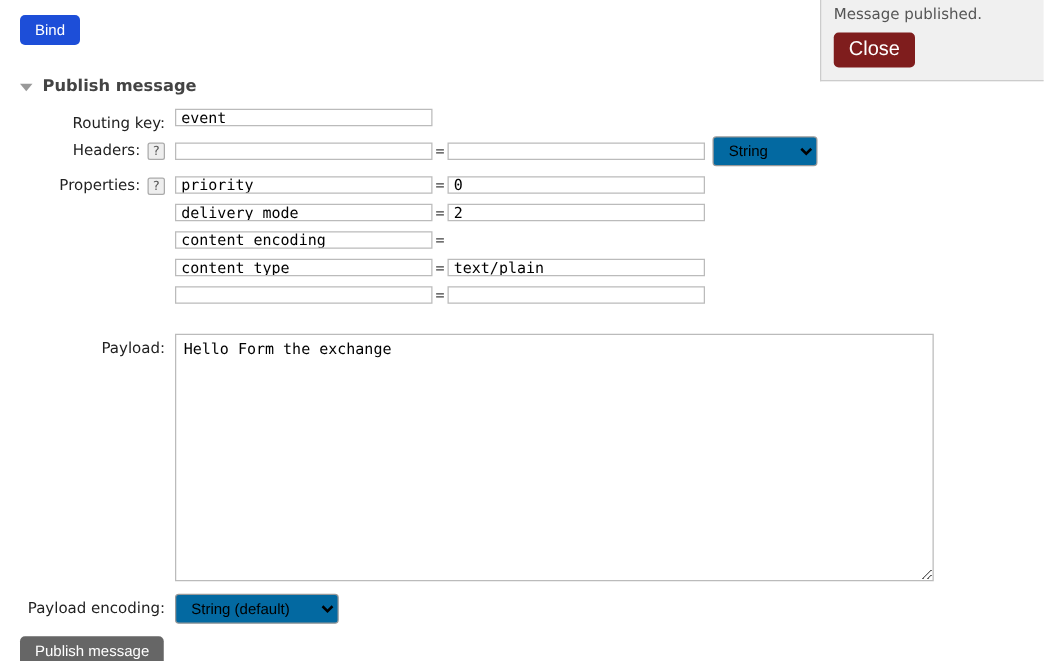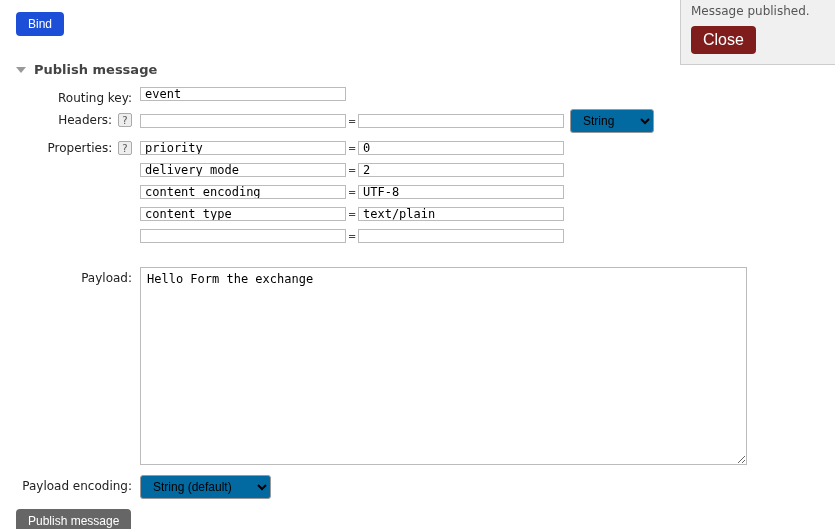--- a/index.html
+++ b/index.html
@@ -24,21 +24,21 @@
       color: #fff;
       padding: 5px 12px;
       font-size: 12px;
       border-radius: 4px;
       cursor: pointer;
     }
     .notify {
       position: absolute;
       right: 0;
       top: 0;
-      width: 155px;
+      width: 179px;
       background: #f0f0f0;
       border-left: 1px solid #ccc;
       border-bottom: 1px solid #ccc;
       padding: 4px 10px 10px 10px;
     }
     .notify-text {
       color: #555;
       font-size: 12px;
       margin-bottom: 8px;
     }
@@ -214,21 +214,20 @@
         <input class="inp inp-mid" value="0" style="">
       </div>
       <div class="kv-row">
         <input class="inp inp-wide" value="delivery_mode" style="">
         <span class="eq">=</span>
         <input class="inp inp-mid" value="2" style="">
       </div>
       <div class="kv-row">
         <input class="inp inp-wide" value="content_encoding" style="">
         <span class="eq">=</span>
-        <input class="inp inp-mid" value="UTF-8" style="">
       </div>
       <div class="kv-row">
         <input class="inp inp-wide" value="content_type" style="">
         <span class="eq">=</span>
         <input class="inp inp-mid" value="text/plain" style="">
       </div>
       <div class="kv-row">
         <input class="inp inp-wide" value="" style="">
         <span class="eq">=</span>
         <input class="inp inp-mid" value="" style="">

